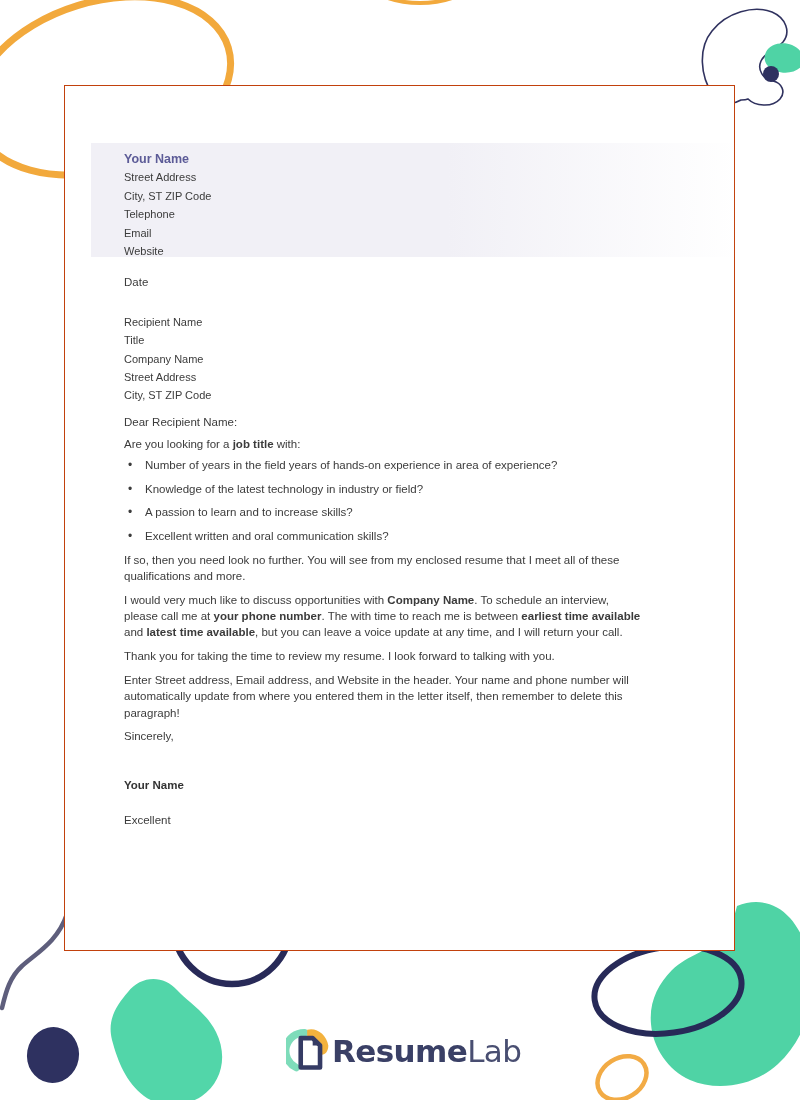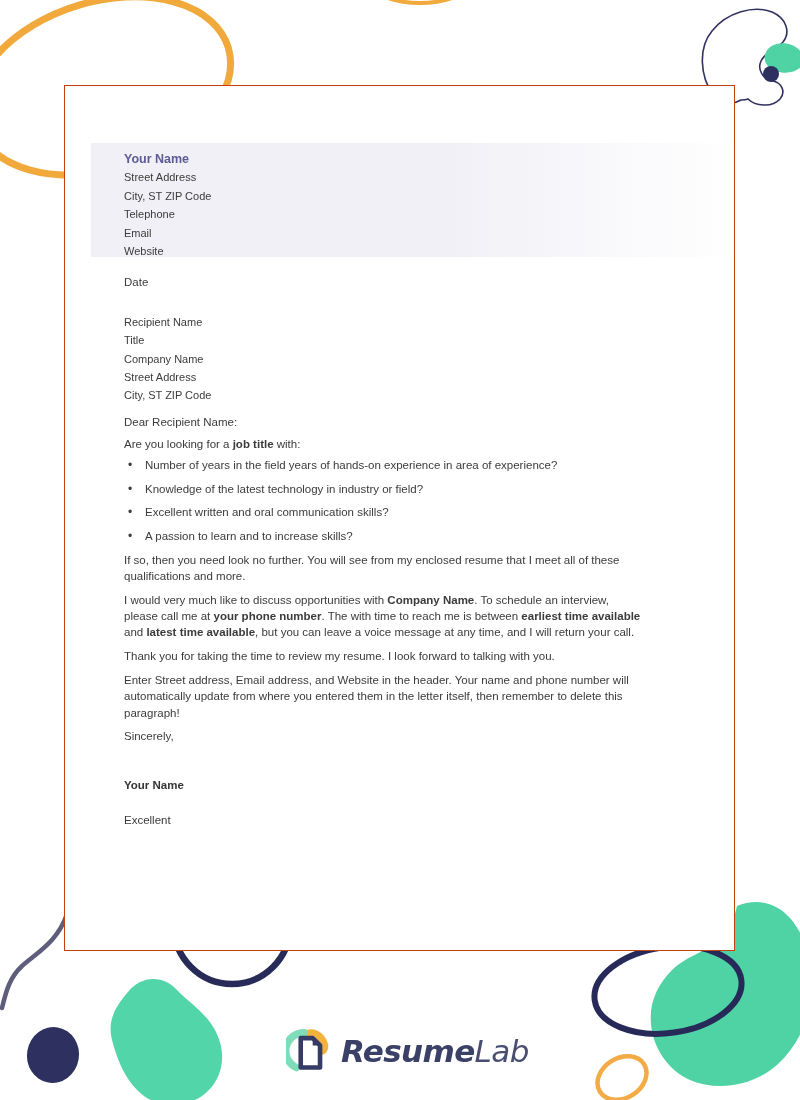--- a/index.html
+++ b/index.html
@@ -39,21 +39,21 @@
     content:"•";position:absolute;left:4px;top:0;font-size:12px;color:#3b3b3b;
   }
   p.para{margin:7.5px 0 0 0;white-space:pre-wrap;}
   .closing{margin-top:7.5px;}
   .signature{margin-top:32px;font-weight:700;color:#343434;}
   .enclosure{margin-top:19px;}
   .b{font-weight:700;}
   
   .logo{
     position:absolute;left:286px;top:1023px;height:56px;z-index:3;
-    display:flex;align-items:center;gap:9px;text-decoration:none;cursor:pointer;font-style:italic;
+    display:flex;align-items:center;text-decoration:none;cursor:pointer;
   }
   .logo-word{
     font-family:"DejaVu Sans",sans-serif;font-size:31px;letter-spacing:-0.6px;
     color:#3a4066;white-space:nowrap;
   }
   .logo-word .w-bold{font-weight:700;}
   .logo-word .w-light{font-weight:400;opacity:0.92;}
 </style>
 </head>
 <body>
@@ -102,29 +102,29 @@
         <div>City, ST ZIP Code</div>
       </div>
 
     <div class="salutation">Dear Recipient Name:</div>
 
     <div class="intro-line"><span>Are you looking for a </span><span class="b">job title</span><span> with:</span></div>
 
     <ul class="bullet-list">
         <li>Number of years in the field years of hands-on experience in area of experience?</li>
         <li>Knowledge of the latest technology in industry or field?</li>
+        <li>A passion to learn and to increase skills?</li>
         <li>Excellent written and oral communication skills?</li>
-        <li>A passion to learn and to increase skills?</li>
       </ul>
 
     <p class="para"><span>If so, then you need look no further. You will see from my enclosed resume that I meet all of these
 qualifications and more.</span></p>
     <p class="para"><span>I would very much like to discuss opportunities with </span><span class="b">Company Name</span><span>. To schedule an interview,
 please call me at </span><span class="b">your phone number</span><span>. The with time to reach me is between </span><span class="b">earliest time available</span><span>
-and </span><span class="b">latest time available</span><span>, but you can leave a voice message at any time, and I will return your call.</span></p>
+and </span><span class="b">latest time available</span><span>, but you can leave a voice update at any time, and I will return your call.</span></p>
     <p class="para"><span>Thank you for taking the time to review my resume. I look forward to talking with you.</span></p>
     <p class="para"><span>Enter Street address, Email address, and Website in the header. Your name and phone number will
 automatically update from where you entered them in the letter itself, then remember to delete this
 paragraph!</span></p>
 
     <div class="closing">Sincerely,</div>
     <div class="signature">Your Name</div>
     <div class="enclosure">Excellent</div>
   </div>
 </div>

